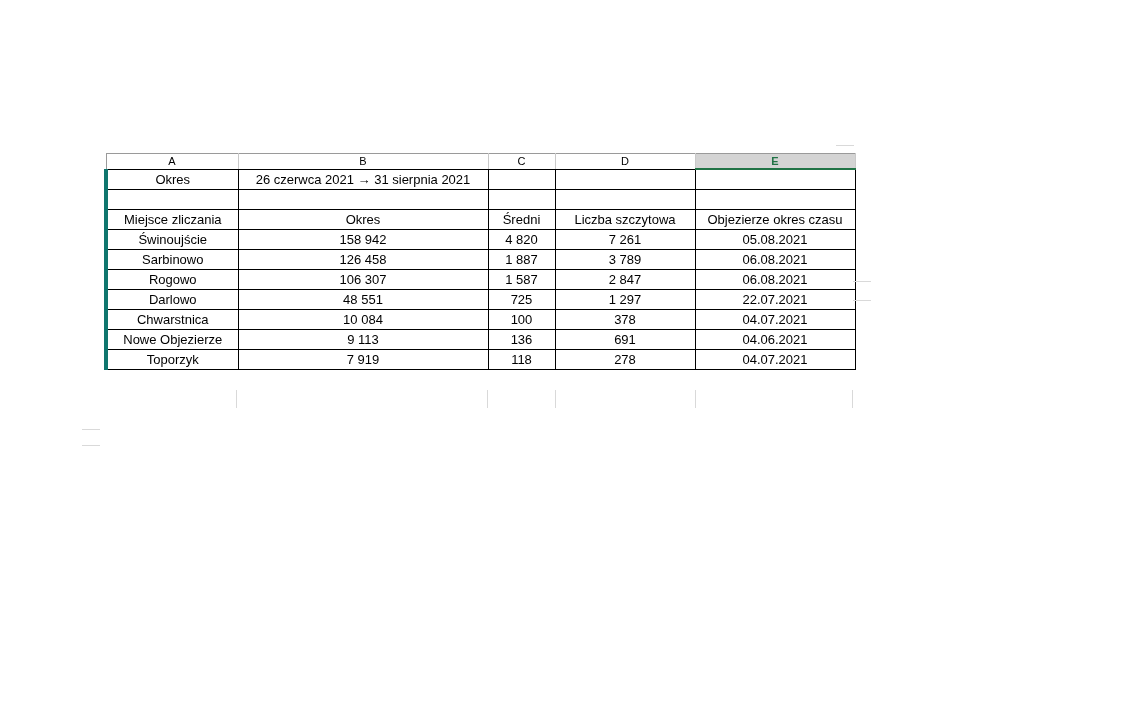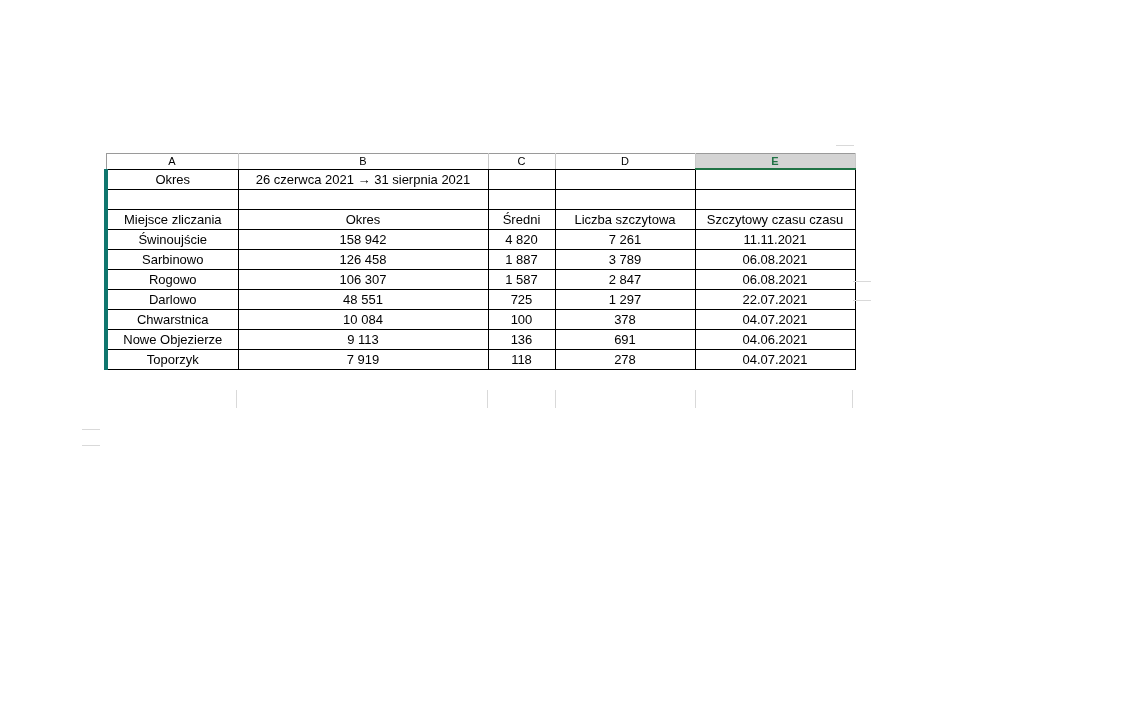--- a/index.html
+++ b/index.html
@@ -136,28 +136,28 @@
         <td class="cell"></td>
         <td class="cell"></td>
         <td class="cell"></td>
         <td class="cell"></td>
       </tr>
       <tr>
         <td class="cell first">Miejsce zliczania</td>
         <td class="cell">Okres</td>
         <td class="cell">Średni</td>
         <td class="cell">Liczba szczytowa</td>
-        <td class="cell">Szczytowy czasu czasu</td>
+        <td class="cell">Objezierze okres czasu</td>
       </tr>
       <tr>
         <td class="cell first">Świnoujście</td>
         <td class="cell">158 942</td>
         <td class="cell">4 820</td>
         <td class="cell">7 261</td>
-        <td class="cell">11.11.2021</td>
+        <td class="cell">05.08.2021</td>
       </tr>
       <tr>
         <td class="cell first">Sarbinowo</td>
         <td class="cell">126 458</td>
         <td class="cell">1 887</td>
         <td class="cell">3 789</td>
         <td class="cell">06.08.2021</td>
       </tr>
       <tr>
         <td class="cell first">Rogowo</td>

